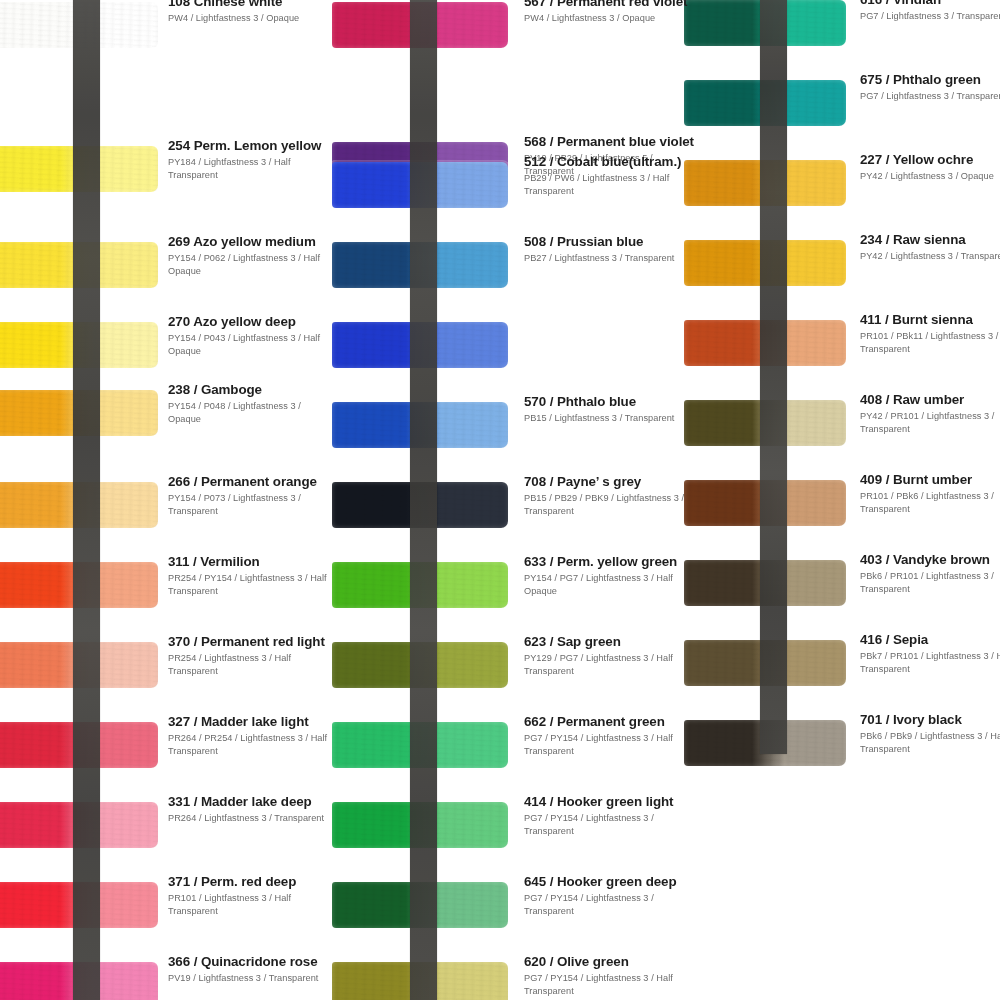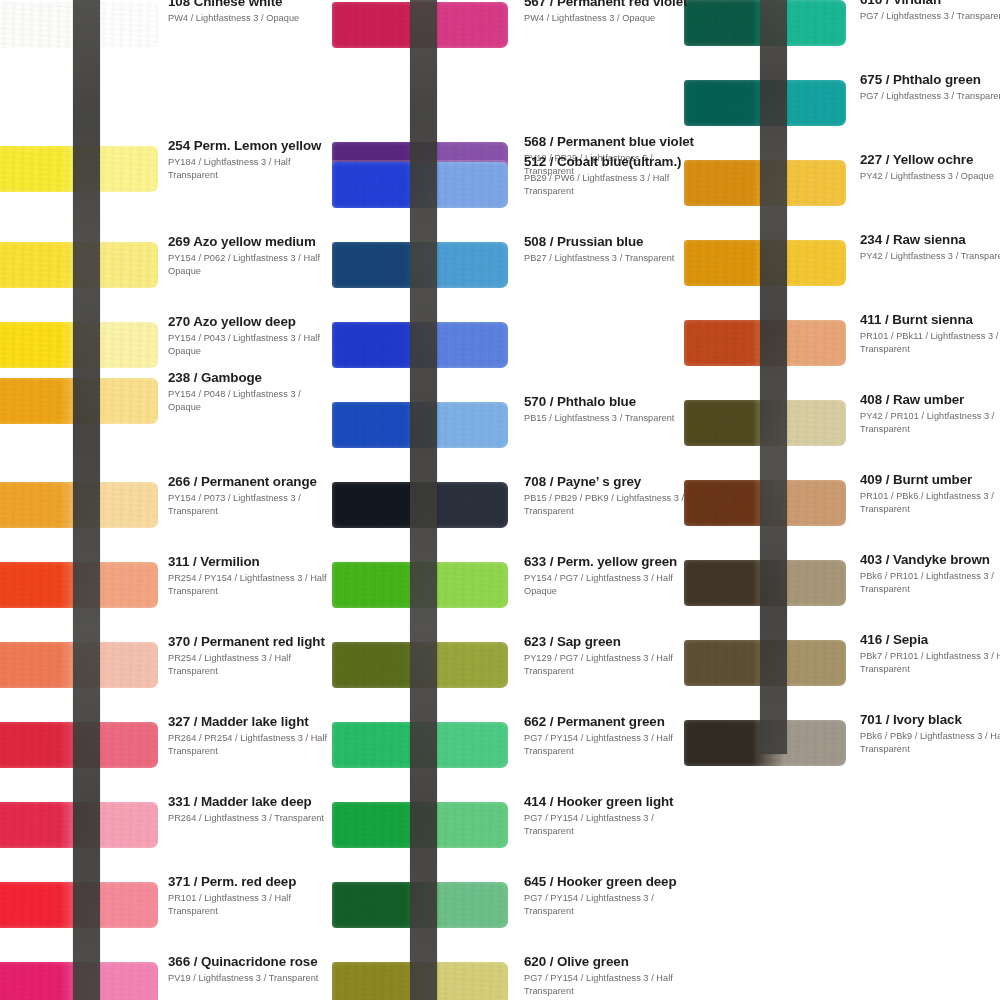--- a/index.html
+++ b/index.html
@@ -168,21 +168,21 @@
       </div>
       <div class="row" style="top: 308px; padding-left: 24px;">
         <div class="swatch-wrap">
           <div class="swatch" style="background: linear-gradient(90deg, rgb(252, 223, 22) 0%, rgb(252, 223, 22) 42%, rgb(252, 244, 168) 62%, rgb(252, 244, 168) 94%, rgb(252, 244, 168) 100%);"></div>
         </div>
         <div class="label">
           <div class="name">270  Azo yellow deep</div>
           <div class="meta">PY154 / P043 / Lightfastness 3 /  Half Opaque</div>
         </div>
       </div>
-      <div class="row" style="top: 364px;">
+      <div class="row" style="top: 376px;">
         <div class="swatch-wrap">
           <div class="swatch" style="background: linear-gradient(90deg, rgb(239, 165, 22) 0%, rgb(239, 165, 22) 42%, rgb(251, 224, 141) 62%, rgb(251, 224, 141) 94%, rgb(251, 224, 141) 100%);"></div>
         </div>
         <div class="label">
           <div class="name">238 / Gamboge</div>
           <div class="meta">PY154 / P048 / Lightfastness 3 /  Opaque</div>
         </div>
       </div>
       <div class="row" style="top: 468px;">
         <div class="swatch-wrap">

